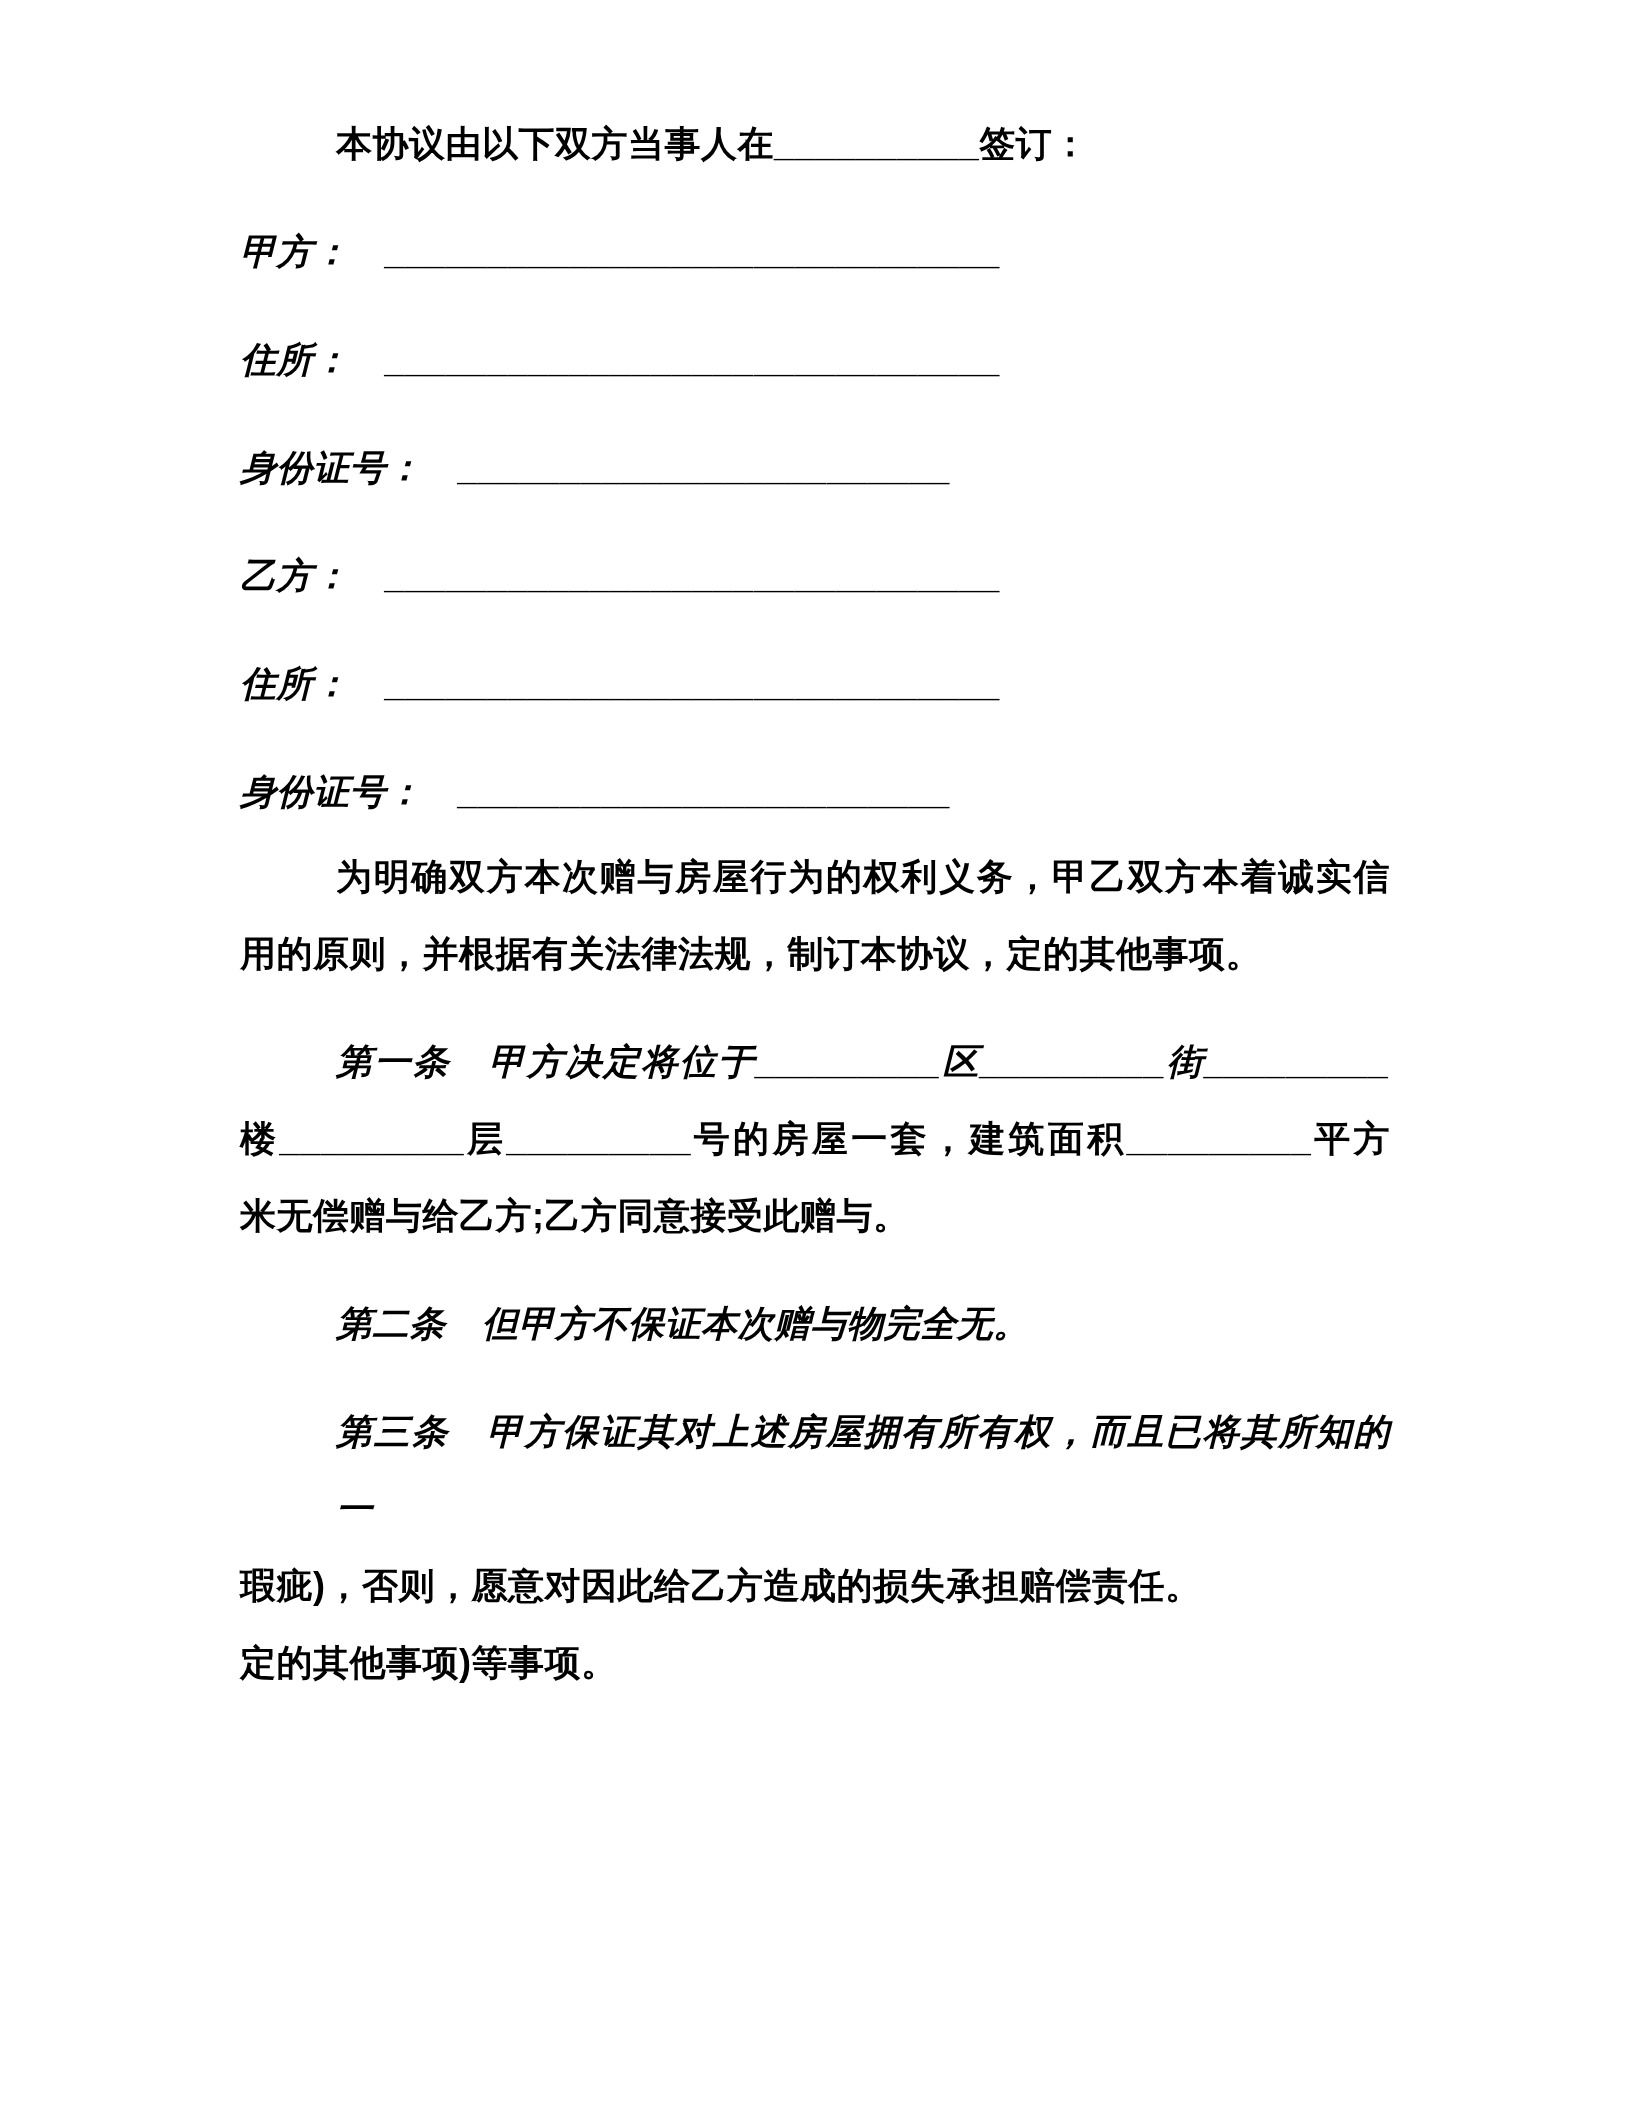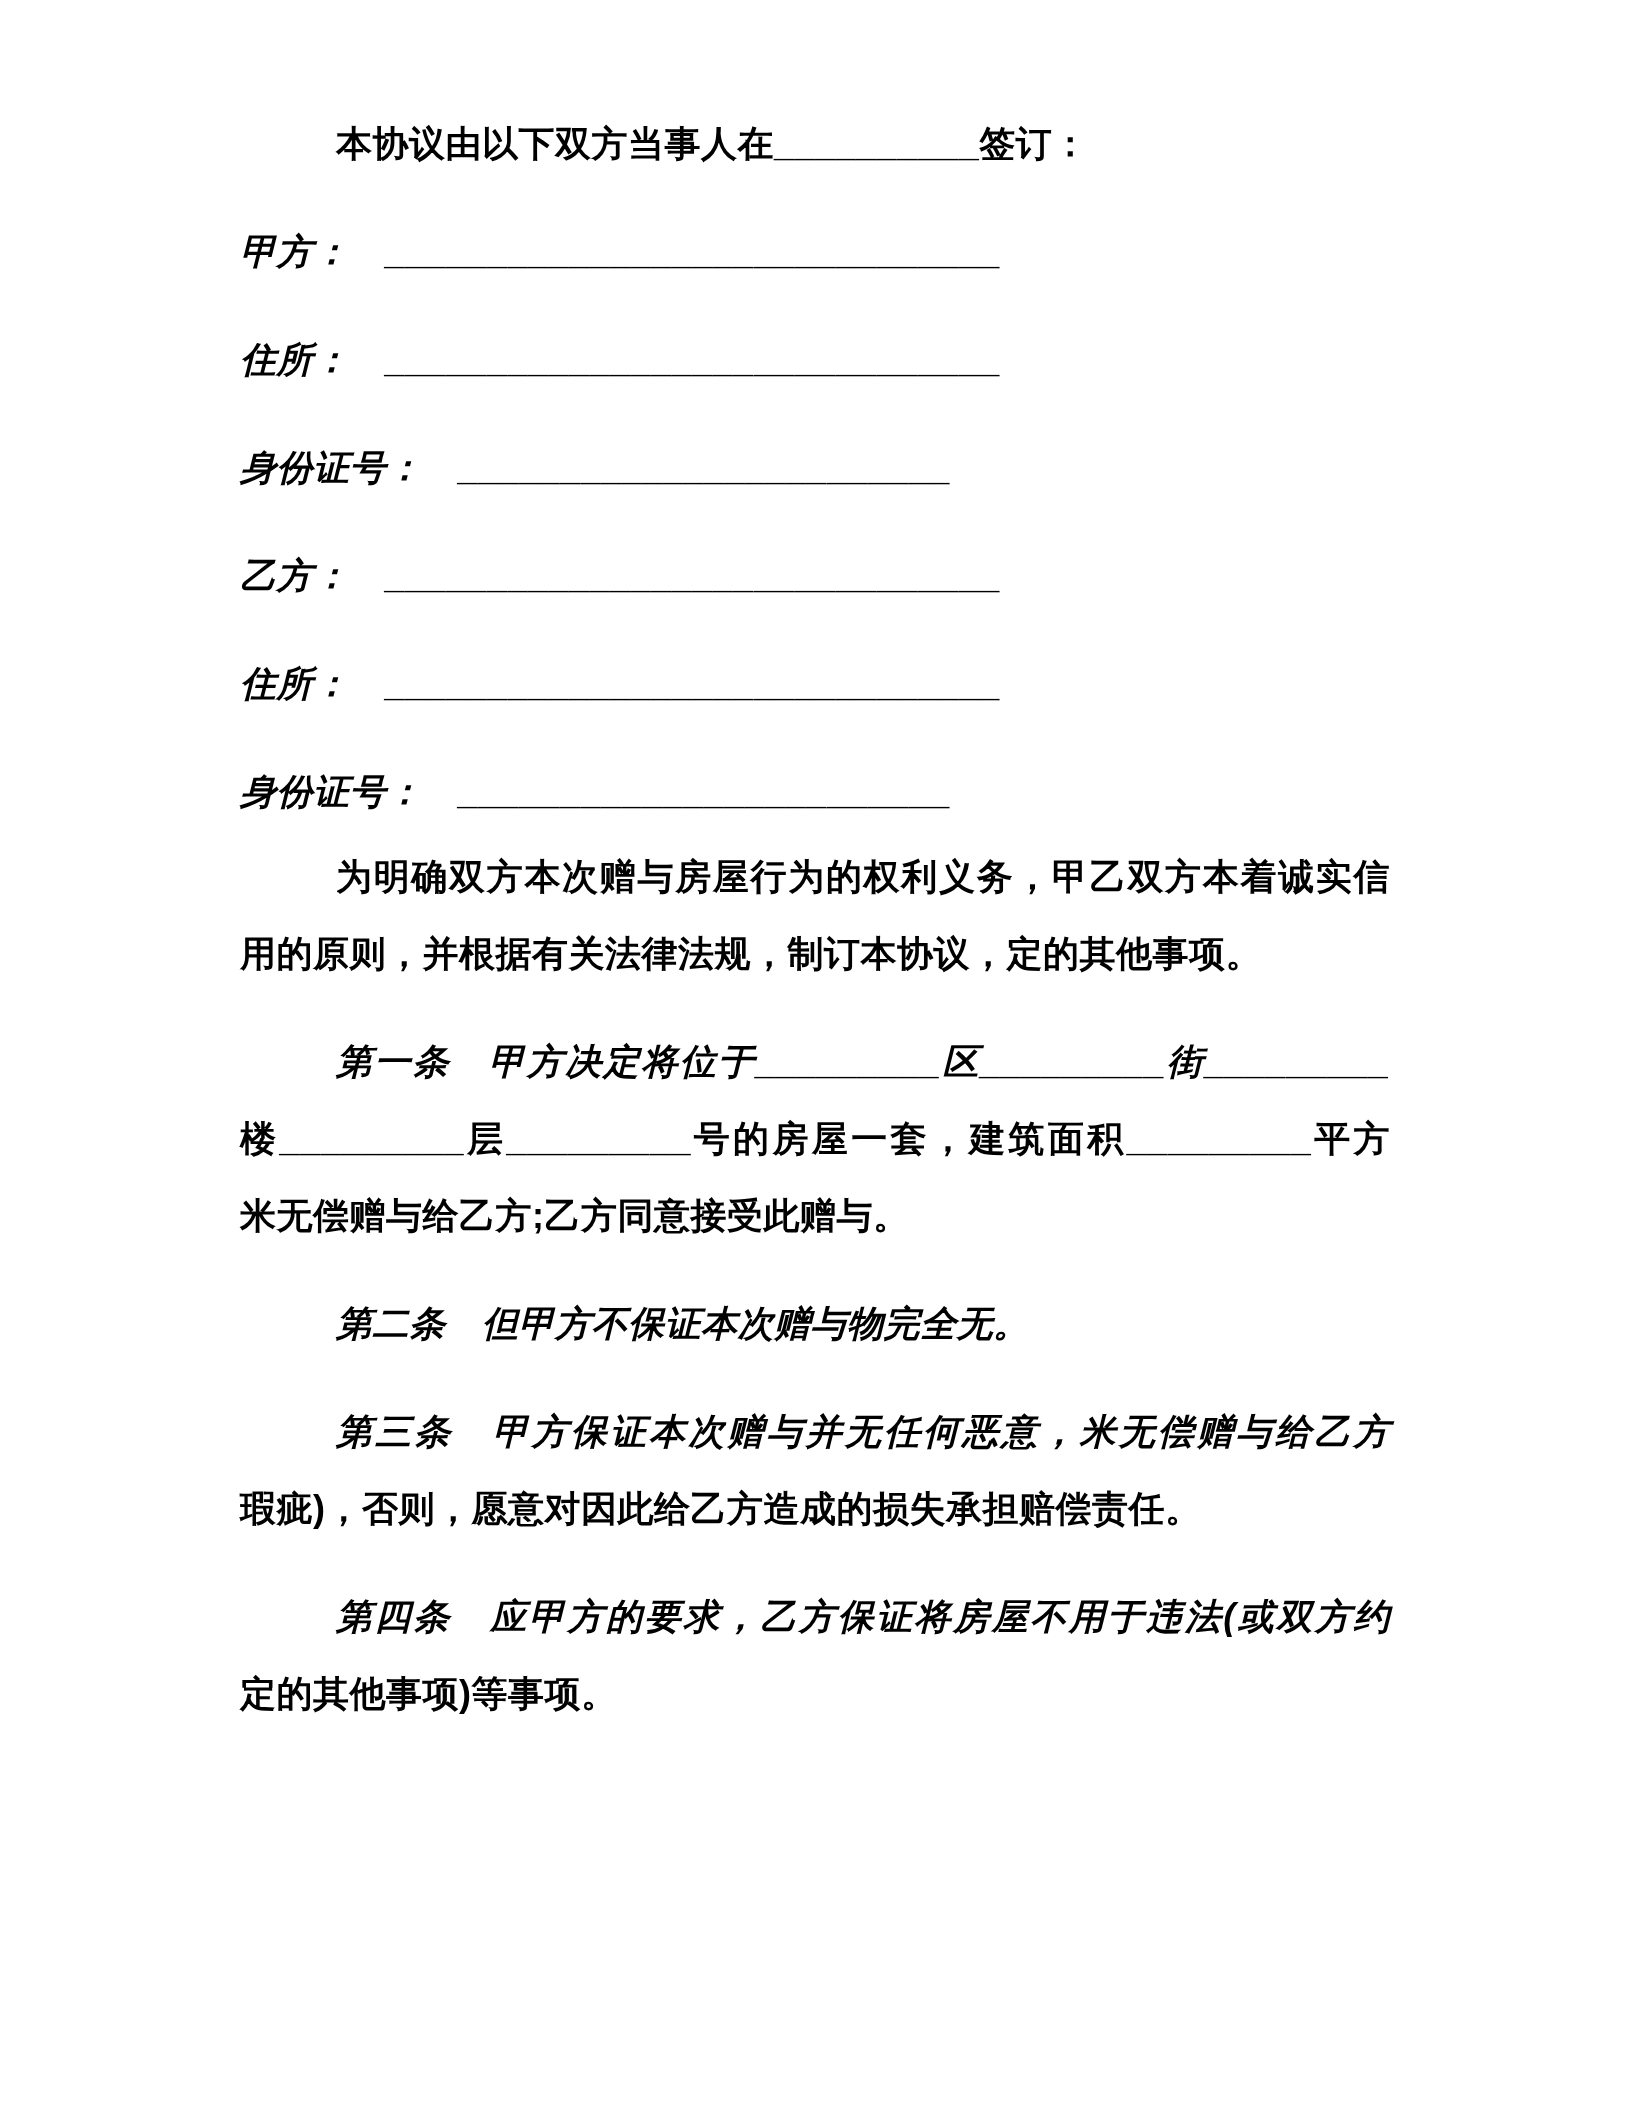--- a/index.html
+++ b/index.html
@@ -54,17 +54,16 @@
   <div class="ln gap">身份证号：　________________________</div>
   <div class="ln gap">乙方：　______________________________</div>
   <div class="ln gap">住所：　______________________________</div>
   <div class="ln gap">身份证号：　________________________</div>
   <div class="ln gap-sm indent j">为明确双方本次赠与房屋行为的权利义务，甲乙双方本着诚实信</div>
   <div class="ln">用的原则，并根据有关法律法规，制订本协议，定的其他事项。</div>
   <div class="ln gap indent j">第一条　甲方决定将位于_________区_________街_________</div>
   <div class="ln j">楼_________层_________号的房屋一套，建筑面积_________平方</div>
   <div class="ln">米无偿赠与给乙方;乙方同意接受此赠与。</div>
   <div class="ln gap indent">第二条　但甲方不保证本次赠与物完全无。</div>
-  <div class="ln gap indent j">第三条　甲方保证本次赠与并无任何恶意，米无偿赠与给乙方</div>
+  <div class="ln gap indent j">第三条　甲方保证其对上述房屋拥有所有权，而且已将其所知的一</div>
   <div class="ln">瑕疵)，否则，愿意对因此给乙方造成的损失承担赔偿责任。</div>
-  <div class="ln gap indent j">第四条　应甲方的要求，乙方保证将房屋不用于违法(或双方约</div>
   <div class="ln">定的其他事项)等事项。</div>
 </div>
 
 </body></html>

